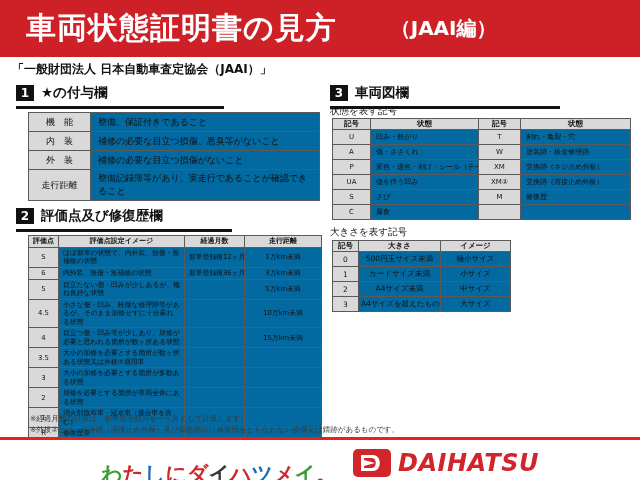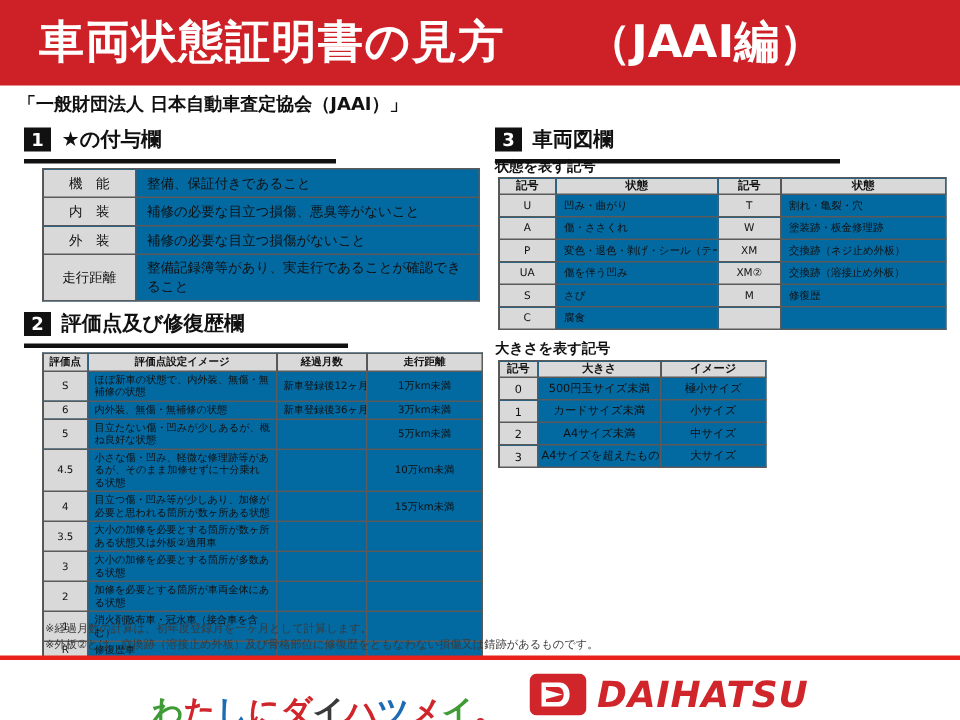--- a/index.html
+++ b/index.html
@@ -9,21 +9,21 @@
     font-family:"DejaVu Sans","Liberation Sans",sans-serif;
     color:#111;
   }
   
   .banner {
     position:absolute; top:0; left:0; width:640px; height:57px;
     background:var(--banner-red,#ce2127); color:#fff;
     display:flex; align-items:center; padding-left:26px;
   }
   .banner .t1 { font-size:30px; font-weight:bold; letter-spacing:1px; }
-  .banner .t2 { font-size:30px; font-weight:bold; margin-left:54px; }
+  .banner .t2 { font-size:20px; font-weight:bold; margin-left:54px; }
   .subtitle { position:absolute; top:61px; left:12px; font-size:12px; font-weight:bold; }
 
   
   .sec-head {
     position:absolute; display:flex; align-items:center; gap:7px;
     border-bottom:3px solid #111; padding-bottom:4px;
   }
   .badge {
     background:#111; color:#fff; font-weight:bold; font-size:12px;
     width:18px; height:16px; display:flex; align-items:center; justify-content:center;
@@ -49,21 +49,21 @@
   #eval-table th { height:12px; font-size:7px; padding:1px 2px; }
   #eval-table th:nth-child(1){ width:30px; }
   #eval-table th:nth-child(2){ width:126px; }
   #eval-table th:nth-child(3){ width:60px; }
   #eval-table th:nth-child(4){ width:77px; }
   #eval-table td { padding:1px 4px; height:12px; vertical-align:middle; }
   #eval-table td:nth-child(1){ background:var(--cell-gray,#d9d9d9); text-align:center; padding:1px 0; }
   #eval-table td:nth-child(3), #eval-table td:nth-child(4){ text-align:center; white-space:nowrap; }
 
   
-  .mini-label { position:absolute; font-size:9.5px; font-weight:bold;text-align:right; }
+  .mini-label { position:absolute; font-size:9.5px; font-weight:normal;text-align:right; }
   #state-label { top:105px; left:330px; }
   #size-label  { top:226px; left:330px; }
 
   
   #state-table { top:118px; left:332px; width:298px; font-size:7px; }
   #state-table th { height:11px; font-size:7.5px; }
   #state-table th:nth-child(1){ width:38px; }
   #state-table th:nth-child(2){ width:108px; }
   #state-table th:nth-child(3){ width:42px; }
   #state-table th:nth-child(4){ width:110px; }

